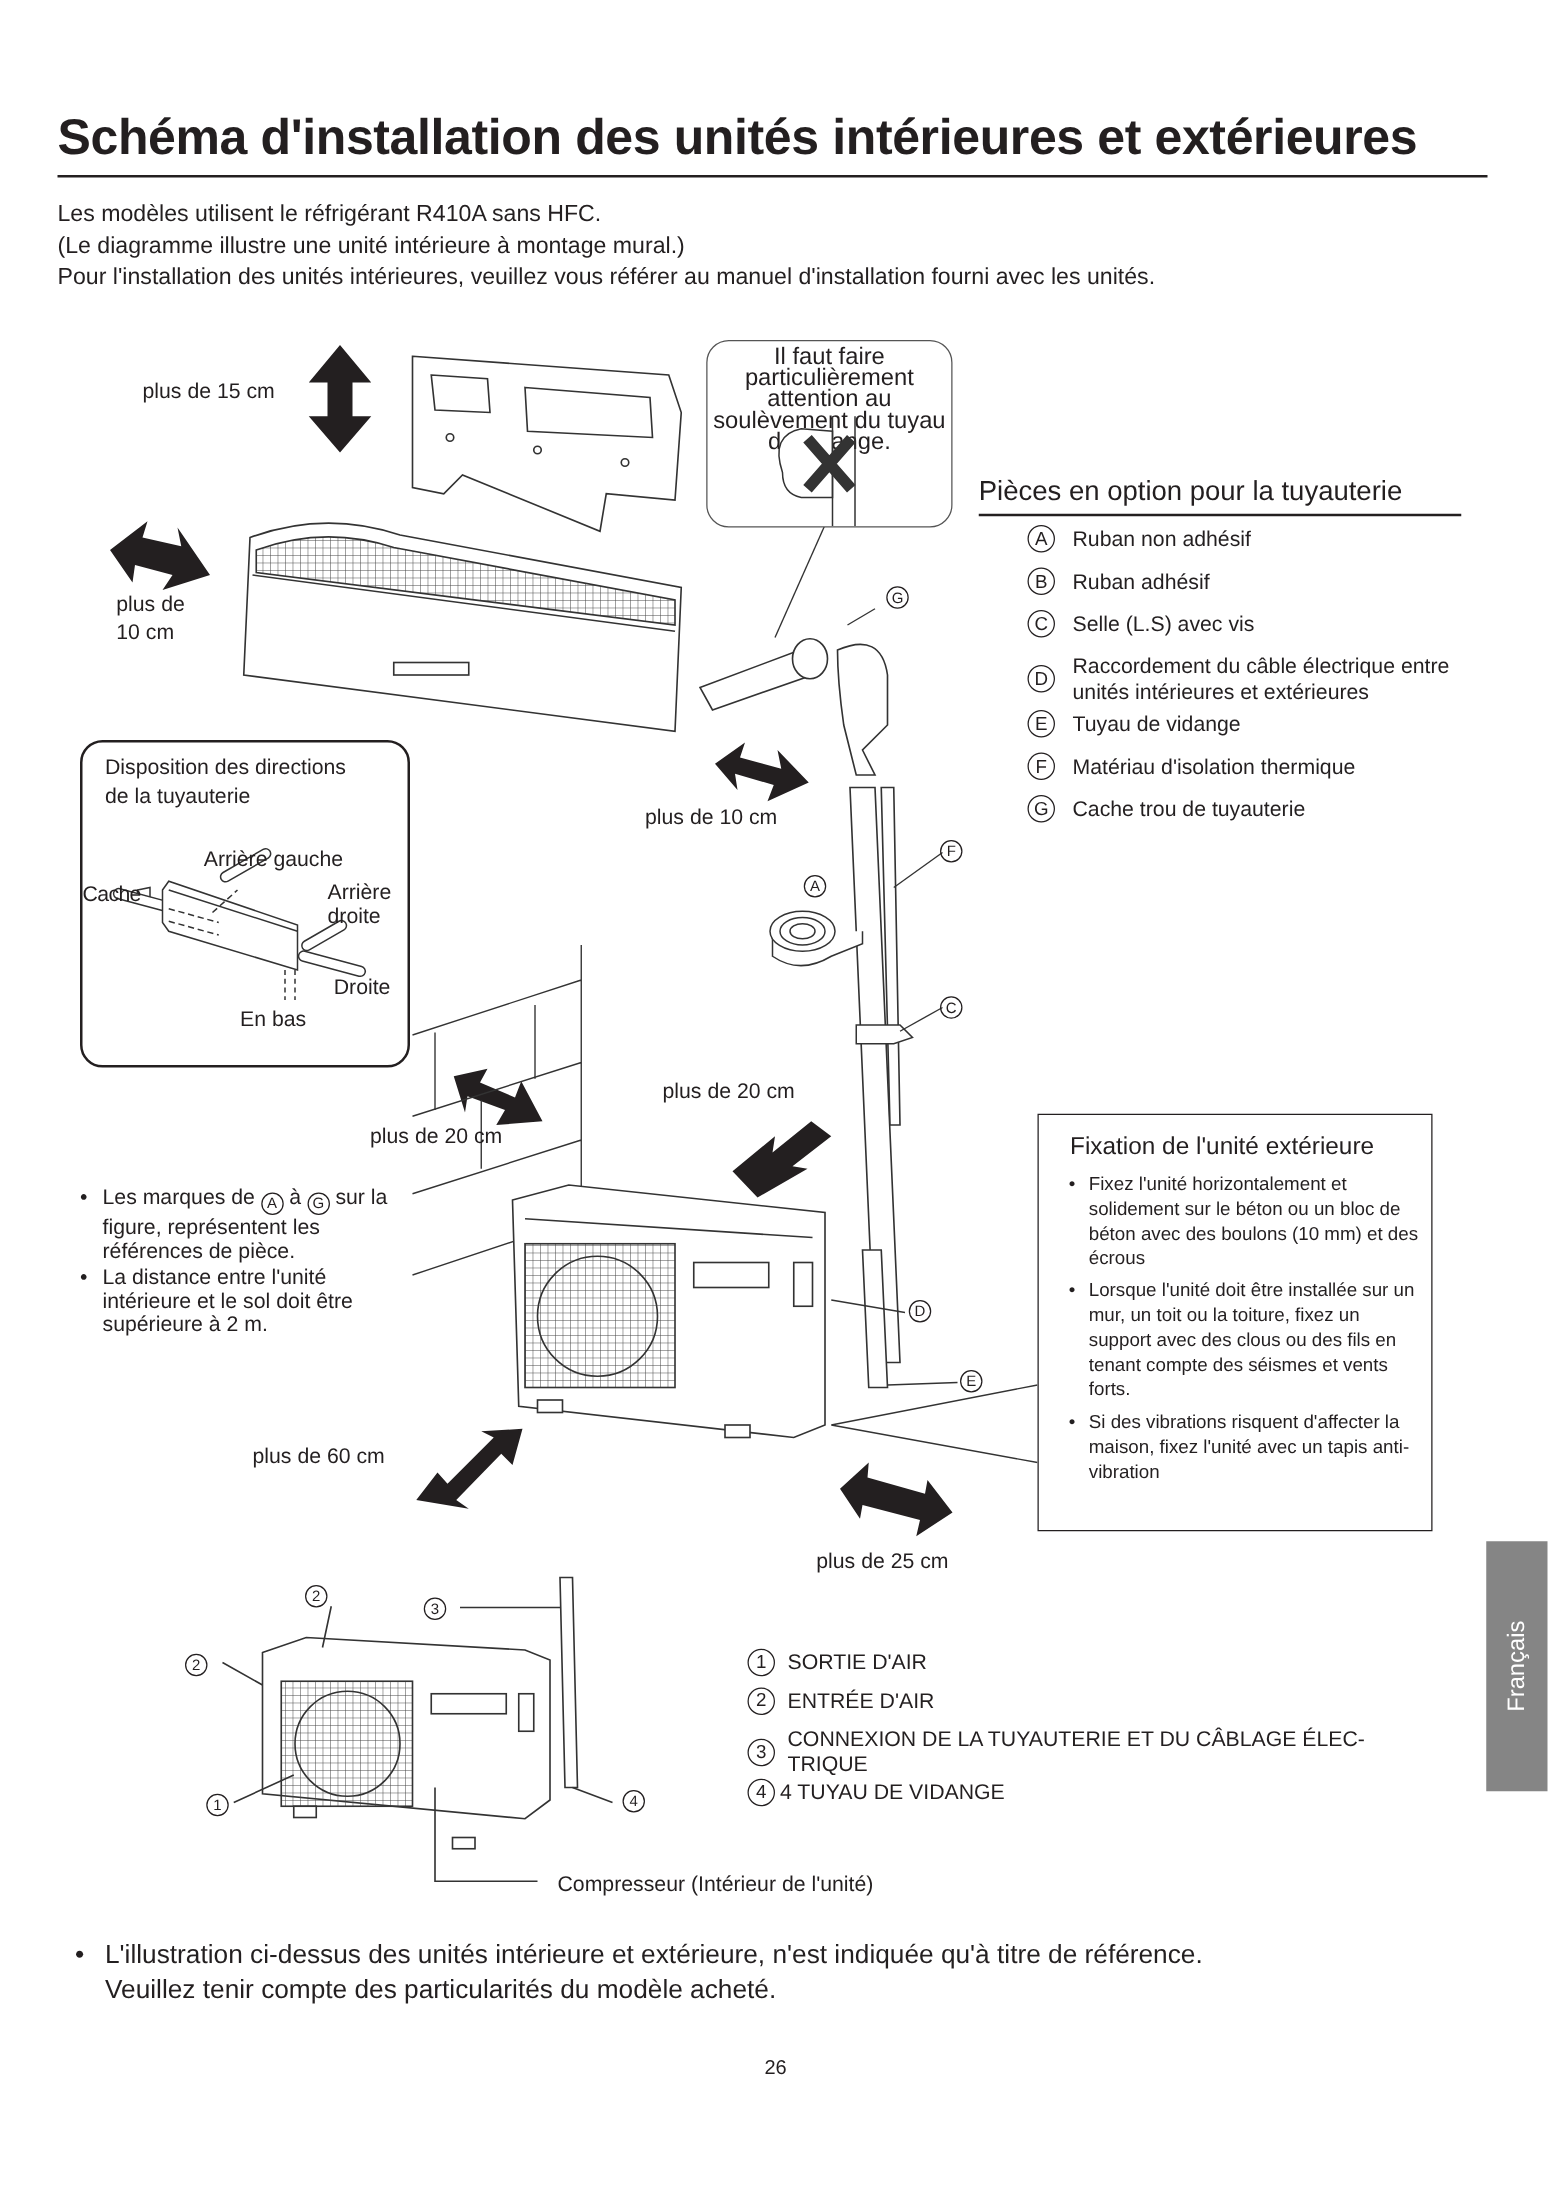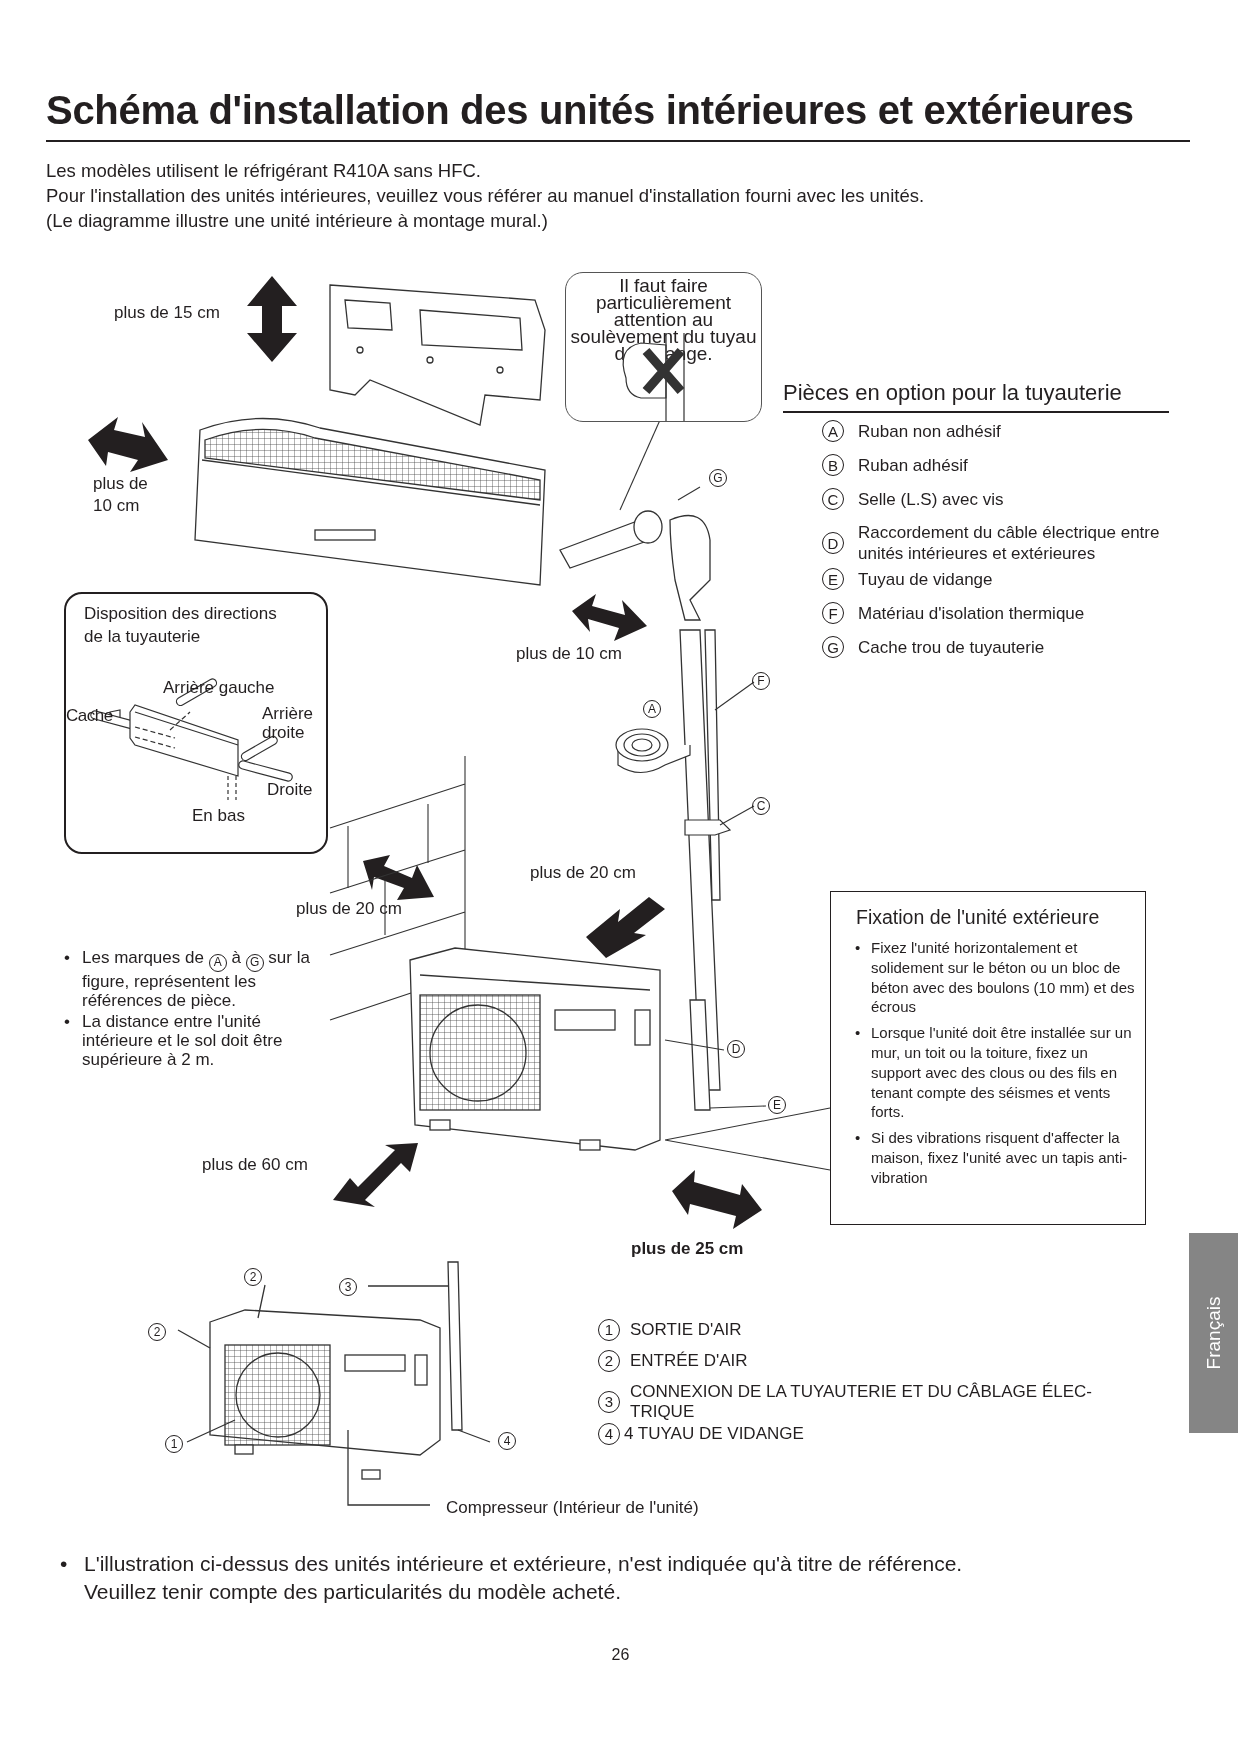--- a/index.html
+++ b/index.html
@@ -39,22 +39,22 @@
   .tab-label{position:absolute;left:50%;top:50%;transform:translate(-50%,-50%) rotate(-90deg);color:#fff;font-size:19px;white-space:nowrap;}
   svg.draw{position:absolute;left:0;top:0;}
 </style>
 </head>
 <body>
 
 <div class="abs title">Schéma d'installation des unités intérieures et extérieures</div>
 <div class="abs title-rule"></div>
 <div class="abs intro">
   <div>Les modèles utilisent le réfrigérant R410A sans HFC.</div>
+  <div>(Le diagramme illustre une unité intérieure à montage mural.)</div>
   <div>Pour l'installation des unités intérieures, veuillez vous référer au manuel d'installation fourni avec les unités.</div>
-  <div>(Le diagramme illustre une unité intérieure à montage mural.)</div>
 </div>
 
 <svg class="draw" width="1241" height="1755" viewBox="0 0 1241 1755">
   <defs>
     <pattern id="grill" width="6" height="6" patternUnits="userSpaceOnUse">
       <path d="M0 0H6M0 0V6" stroke="#444" stroke-width="0.8" fill="none"></path>
     </pattern>
   </defs>
 
   <g stroke="#333" fill="#fff" stroke-width="1.3">
@@ -140,21 +140,21 @@
   </g>
 </svg>
 
 <div class="abs lbl" style="left:114px;top:302px;">plus de 15 cm</div>
 <div class="abs lbl" style="left:93px;top:473px;">plus de</div>
 <div class="abs lbl" style="left:93px;top:495px;">10 cm</div>
 <div class="abs lbl" style="left:516px;top:643px;">plus de 10 cm</div>
 <div class="abs lbl" style="left:296px;top:898px;">plus de 20 cm</div>
 <div class="abs lbl" style="left:530px;top:862px;">plus de 20 cm</div>
 <div class="abs lbl" style="left:202px;top:1154px;">plus de 60 cm</div>
-<div class="abs lbl" style="left:631px;top:1238px;font-weight:bold;">plus de 25 cm</div>
+<div class="abs lbl" style="left:653px;top:1238px;">plus de 25 cm</div>
 
 <div class="abs callout">
   <div class="callout-text">Il faut faire particulièrement attention au soulèvement du tuyau de vidange.</div>
   <svg width="195" height="148" style="position:absolute;left:0;top:0">
     <path d="M60 105 Q50 75 75 70 L100 72 L100 125 L75 125 Q60 122 60 105Z" fill="#fff" stroke="#333" stroke-width="1.2"></path>
     <path d="M100 60 L100 148 M118 60 L118 148" stroke="#333" stroke-width="1.2"></path>
     <path d="M80 78 L115 118 M115 78 L80 118" stroke="#333" stroke-width="9"></path>
   </svg>
 </div>
 

